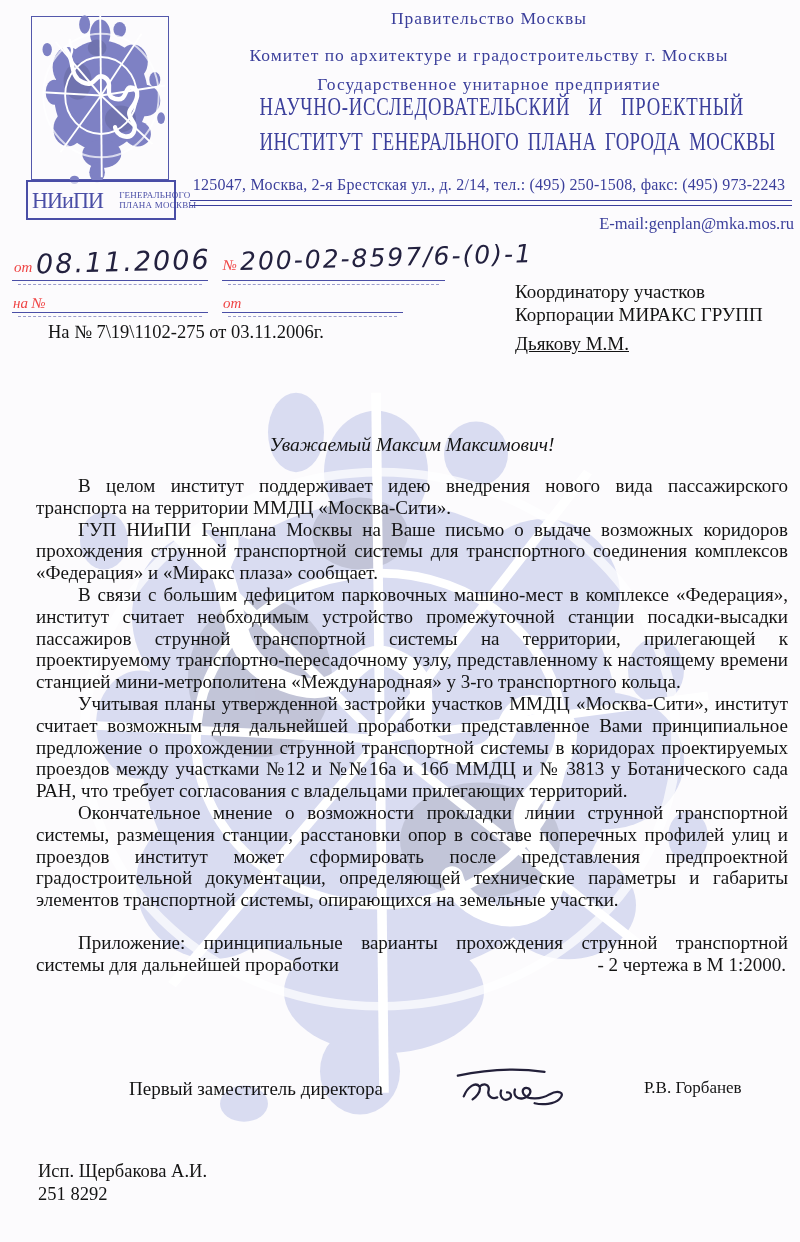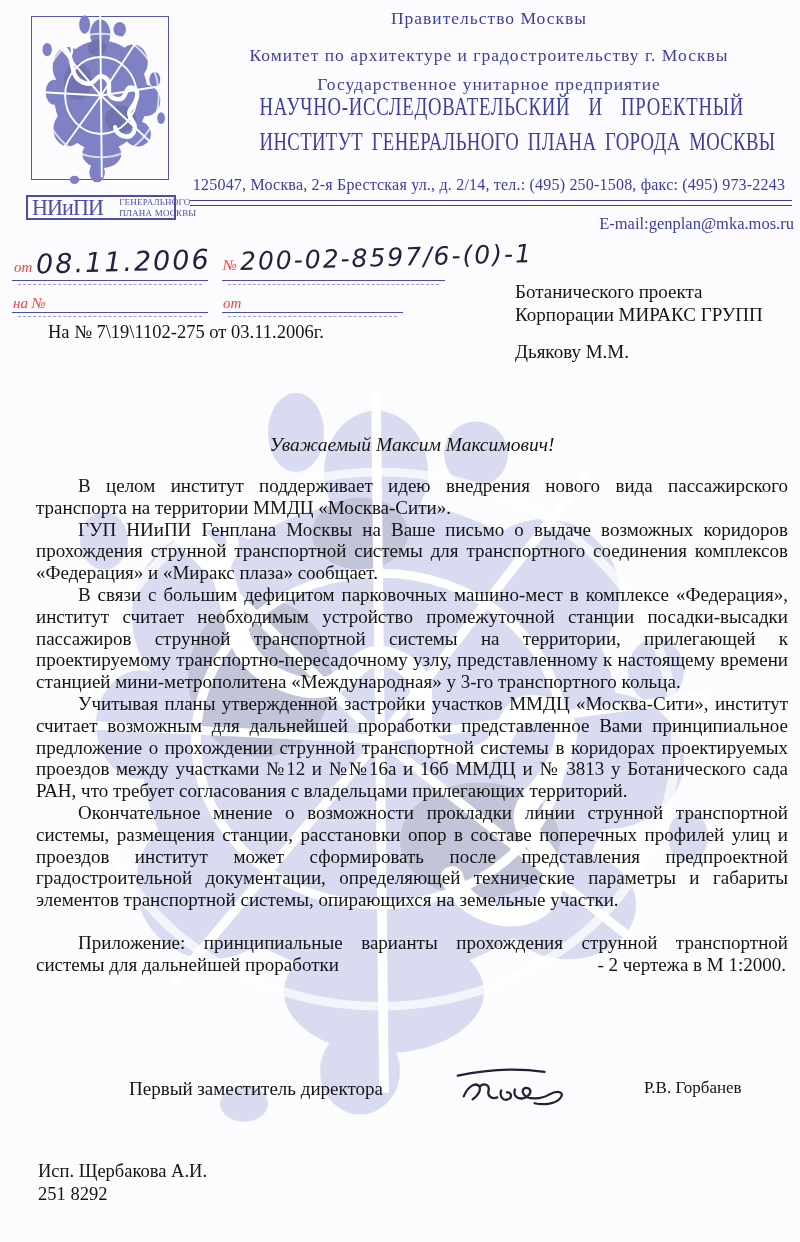--- a/index.html
+++ b/index.html
@@ -8,21 +8,21 @@
     background:#fcfbfd;overflow:hidden;
     font-family:"Liberation Serif",serif;color:#141414;
   }
   
   .watermark{position:absolute;left:-20px;top:335px;width:800px;height:830px;color:#d9dcf1;z-index:0;}
   .content{position:absolute;inset:0;z-index:1;}
   
   .logo{position:absolute;left:26px;top:8px;width:150px;height:224px;}
   .logo-frame{position:absolute;left:5px;top:8px;width:136px;height:162px;border:1.6px solid #5357ab;}
   .logo-map{position:absolute;left:-3px;top:-6px;width:156px;height:192px;color:#7e81c4;}
-  .logo-label{position:absolute;left:0;right:0;bottom:12px;height:25px;border:2px solid #4a4ea6;
+  .logo-label{position:absolute;left:0;right:0;bottom:12px;height:40px;border:2px solid #4a4ea6;
     display:flex;align-items:center;padding:1px 4px;box-sizing:border-box;background:rgba(252,251,253,.6);}
   .logo-acr{font-size:24px;color:#4a4ea6;letter-spacing:-1px;transform:scaleX(.92);transform-origin:left;white-space:nowrap;}
   .logo-org{font-size:9px;line-height:10.5px;color:#4a4ea6;margin-left:10px;letter-spacing:.2px;white-space:nowrap;}
   
   .hdr{position:absolute;left:182px;top:0;width:614px;text-align:center;color:#3b3f9b;}
   .gov{position:absolute;left:0;right:0;font-size:17.5px;letter-spacing:1px;white-space:nowrap;}
   .gov1{top:8px;} .gov2{top:33px;margin-top:12px;} .gov3{top:58px;margin-top:16px;}
   .inst{position:absolute;left:0;right:60px;font-size:26px;white-space:nowrap;transform:scaleX(.72);}
   .inst1{top:92px;word-spacing:18px;letter-spacing:1px;}
   .inst2{top:127px;word-spacing:5px;letter-spacing:.5px;}
@@ -34,21 +34,21 @@
   .flabel{position:absolute;font-size:15px;color:#ef4444;font-style:italic;}
   .fline{position:absolute;border-top:1.7px solid #4a4ea6;height:0;}
   .fline::after{content:"";position:absolute;left:6px;right:6px;top:3px;border-top:1.4px dashed rgba(74,78,166,.55);}
   .hand{position:absolute;font-family:"DejaVu Sans",sans-serif;font-style:italic;
     color:#23213f;transform:rotate(-1.6deg);letter-spacing:2px;white-space:nowrap;}
   .hand-date{left:36px;top:246px;font-size:27px;}
   .hand-num{left:240px;top:243px;font-size:25px;}
   .reply-line{position:absolute;left:48px;top:322px;font-size:18.5px;}
   
   .recipient{position:absolute;left:515px;top:280px;font-size:19px;line-height:23px;}
-  .recipient .r3{margin-top:14px;}
+  .recipient .r3{margin-top:6px;text-decoration:underline;}
   
   .letter-body{position:absolute;left:36px;top:434px;width:752px;}
   .salutation{font-size:19.5px;font-style:italic;text-align:center;margin:0 0 19px 0;line-height:22px;}
   .para{font-size:19px;line-height:21.8px;text-align:justify;text-indent:42px;margin:0;}
   .attachment{margin-top:21px;position:relative;}
   .att-note{position:absolute;right:2px;top:21.8px;text-indent:0;}
   
   .sig-title{position:absolute;left:97px;top:1078px;font-size:19px;margin-left:32px;}
   .sig-name{position:absolute;left:644px;top:1078px;font-size:17px;}
   .sig-svg{position:absolute;left:448px;top:1060px;width:128px;height:56px;}
@@ -142,21 +142,21 @@
 
     <span class="flabel" style="left:13px;top:295px">на №</span>
     <div class="fline" style="left:12px;top:312px;width:196px"></div>
 
     <span class="flabel" style="left:223px;top:295px">от</span>
     <div class="fline" style="left:222px;top:312px;width:181px"></div>
 
     <div class="reply-line">На № 7\19\1102-275 от 03.11.2006г.</div>
 
     <div class="recipient">
-      <div>Ботанического проекта</div>
+      <div>Координатору участков</div>
       <div>Корпорации МИРАКС ГРУПП</div>
       <div class="r3">Дьякову М.М.</div>
     </div>
 
     <div class="letter-body">
       <p class="salutation">Уважаемый Максим Максимович!</p>
       <p class="para">В целом институт поддерживает идею внедрения нового вида пассажирского транспорта на территории ММДЦ «Москва-Сити».</p>
       <p class="para">ГУП НИиПИ Генплана Москвы на Ваше письмо о выдаче возможных коридоров прохождения струнной транспортной системы для транспортного соединения комплексов «Федерация» и «Миракс плаза» сообщает.</p>
       <p class="para">В связи с большим дефицитом парковочных машино-мест в комплексе «Федерация», институт считает необходимым устройство промежуточной станции посадки-высадки пассажиров струнной транспортной системы на территории, прилегающей к проектируемому транспортно-пересадочному узлу, представленному к настоящему времени станцией мини-метрополитена «Международная» у 3-го транспортного кольца.</p>
       <p class="para">Учитывая планы утвержденной застройки участков ММДЦ «Москва-Сити», институт считает возможным для дальнейшей проработки представленное Вами принципиальное предложение о прохождении струнной транспортной системы в коридорах проектируемых проездов между участками №12 и №№16а и 16б ММДЦ и № 3813 у Ботанического сада РАН, что требует согласования с владельцами прилегающих территорий.</p>

